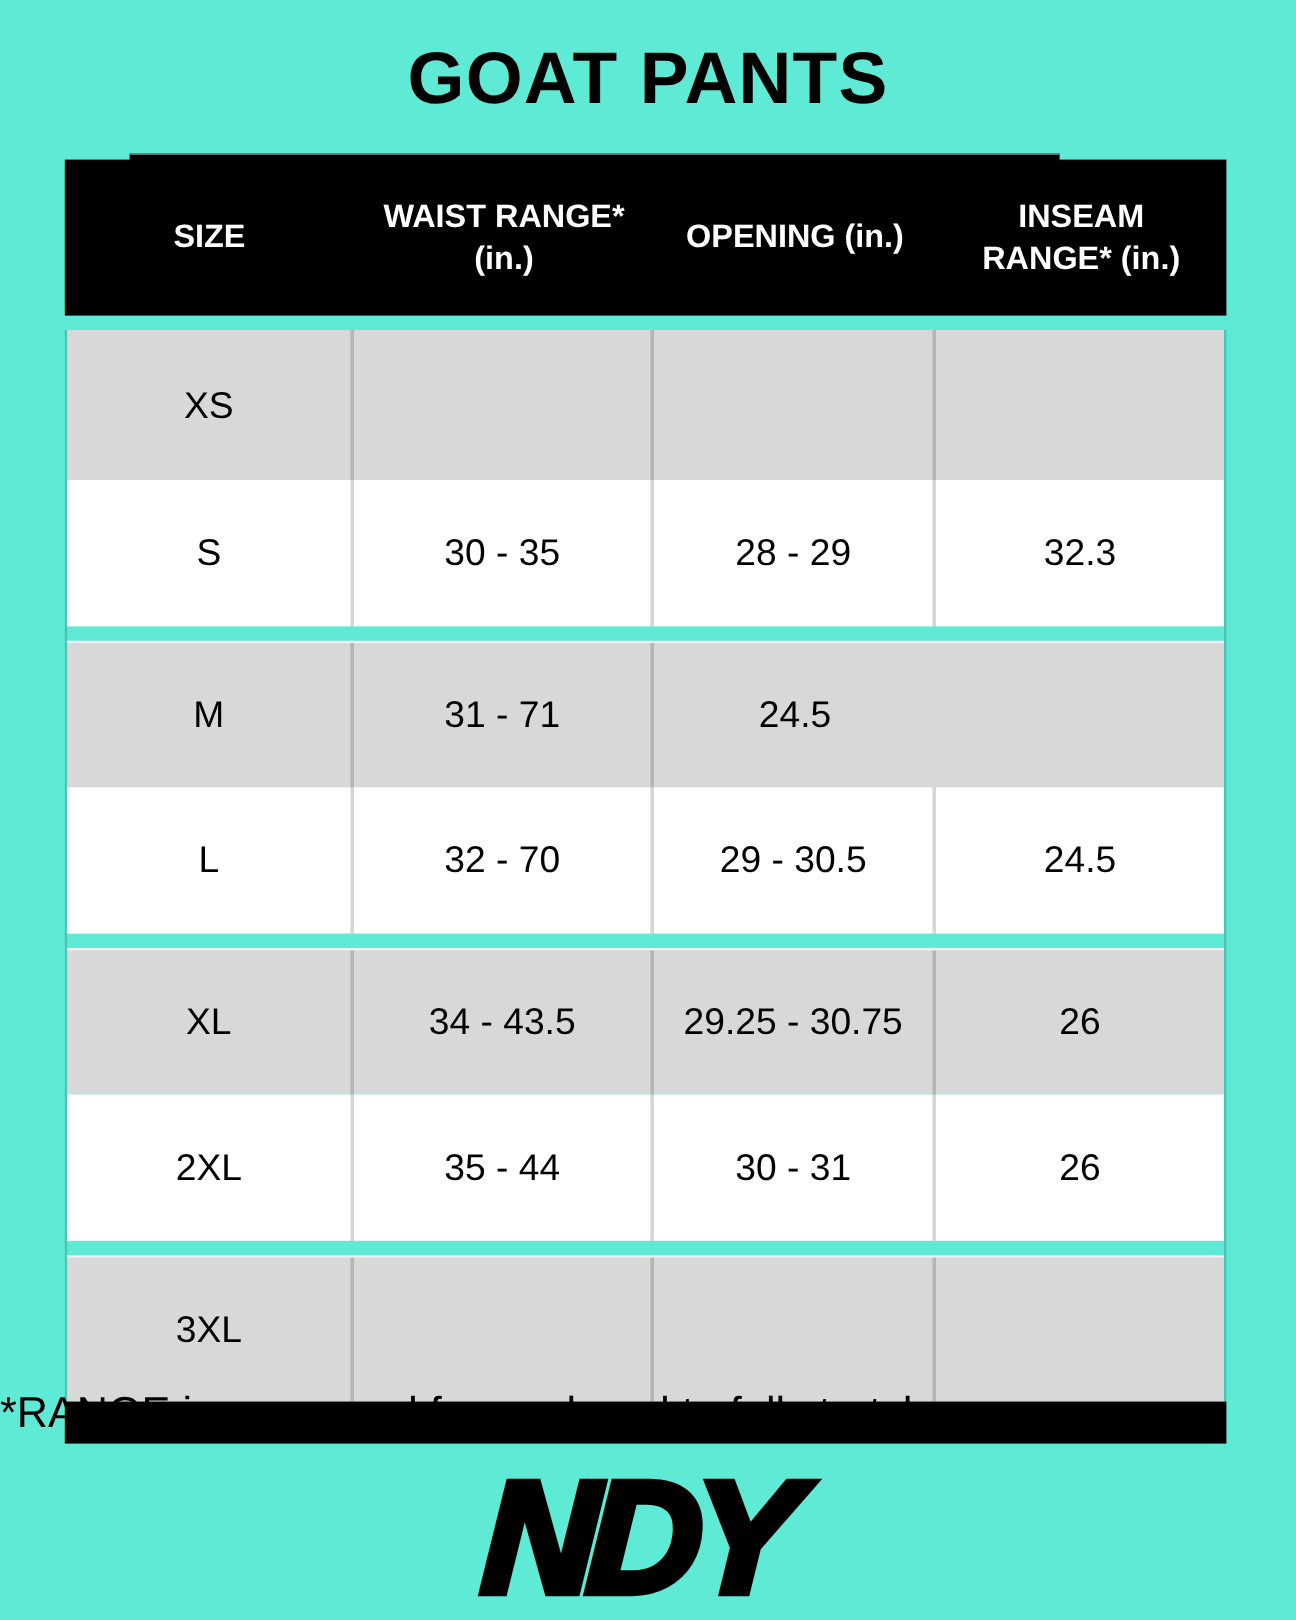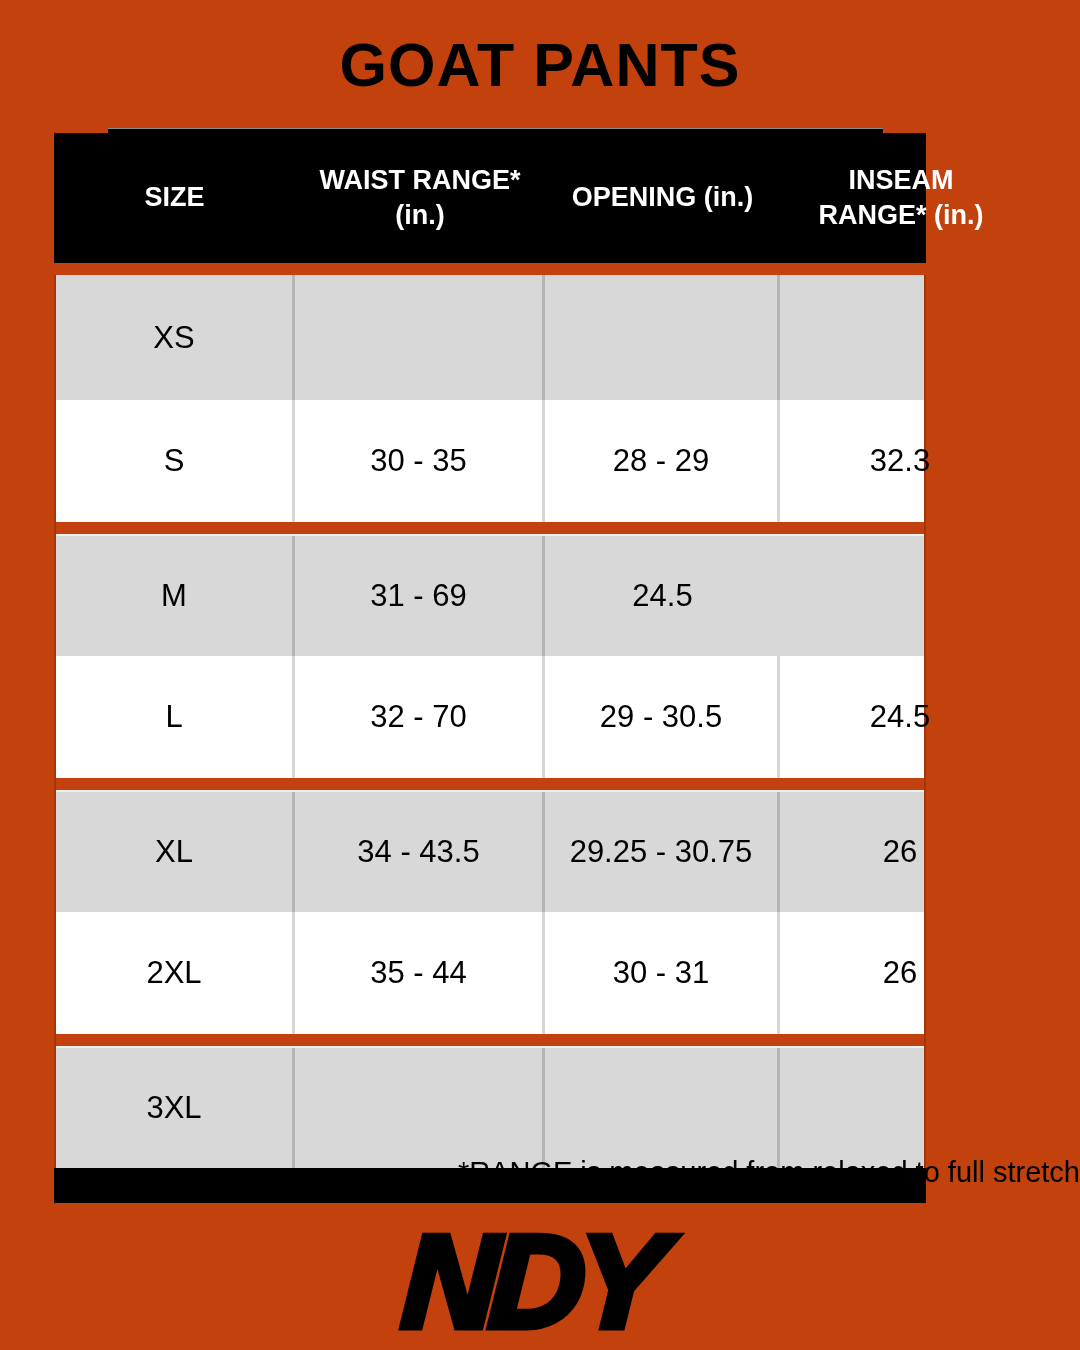--- a/index.html
+++ b/index.html
@@ -5,21 +5,21 @@
   html, body {
     margin: 0;
     padding: 0;
     background: #ffffff;
     font-family: "Liberation Sans", sans-serif;
   }
   .page {
     position: relative;
     width: 1080px;
     height: 1350px;
-    background: #c2410c;
+    background: #5eead4;
     overflow: hidden;
   }
   .page-title {
     position: absolute;
     top: 30px;
     left: 0;
     width: 100%;
     margin: 0;
     text-align: center;
     font-size: 61px;
@@ -33,21 +33,21 @@
     top: 128px;
     width: 775px;
     height: 6px;
     background: #000000;
     border-top: 1px solid #8a8a8a;
   }
   .size-table {
     position: absolute;
     left: 54px;
     top: 133px;
-    width: 872px;
+    width: 968px;
   }
   .thead {
     display: grid;
     grid-template-columns: 241px 250px 235px 242px;
     height: 130px;
     background: #000000;
     align-items: center;
   }
   .th {
     color: #ffffff;
@@ -82,22 +82,22 @@
   .td:last-child { border-right: none; }
   .bottom-bar {
     height: 35px;
     background: #000000;
   }
   .footnote {
     position: absolute;
     top: 1156px;
     left: 0;
     width: 100%;
-    text-align: right;
-    font-size: 29px;
+    text-align: left;
+    font-size: 36px;
     color: #000000;
   }
   .brand-logo {
     position: absolute;
     top: 1216px;
     left: 0;
     width: 100%;
     text-align: center;
     font-size: 132px;
     line-height: 1;
@@ -136,21 +136,21 @@
         <div class="td"></div>
       </div>
       <div class="row">
         <div class="td">S</div>
         <div class="td">30 - 35</div>
         <div class="td">28 - 29</div>
         <div class="td">32.3</div>
       </div>
       <div class="row alt">
         <div class="td">M</div>
-        <div class="td">31 - 69</div>
+        <div class="td">31 - 71</div>
         <div class="td">24.5</div>
       </div>
       <div class="row">
         <div class="td">L</div>
         <div class="td">32 - 70</div>
         <div class="td">29 - 30.5</div>
         <div class="td">24.5</div>
       </div>
       <div class="row alt">
         <div class="td">XL</div>

